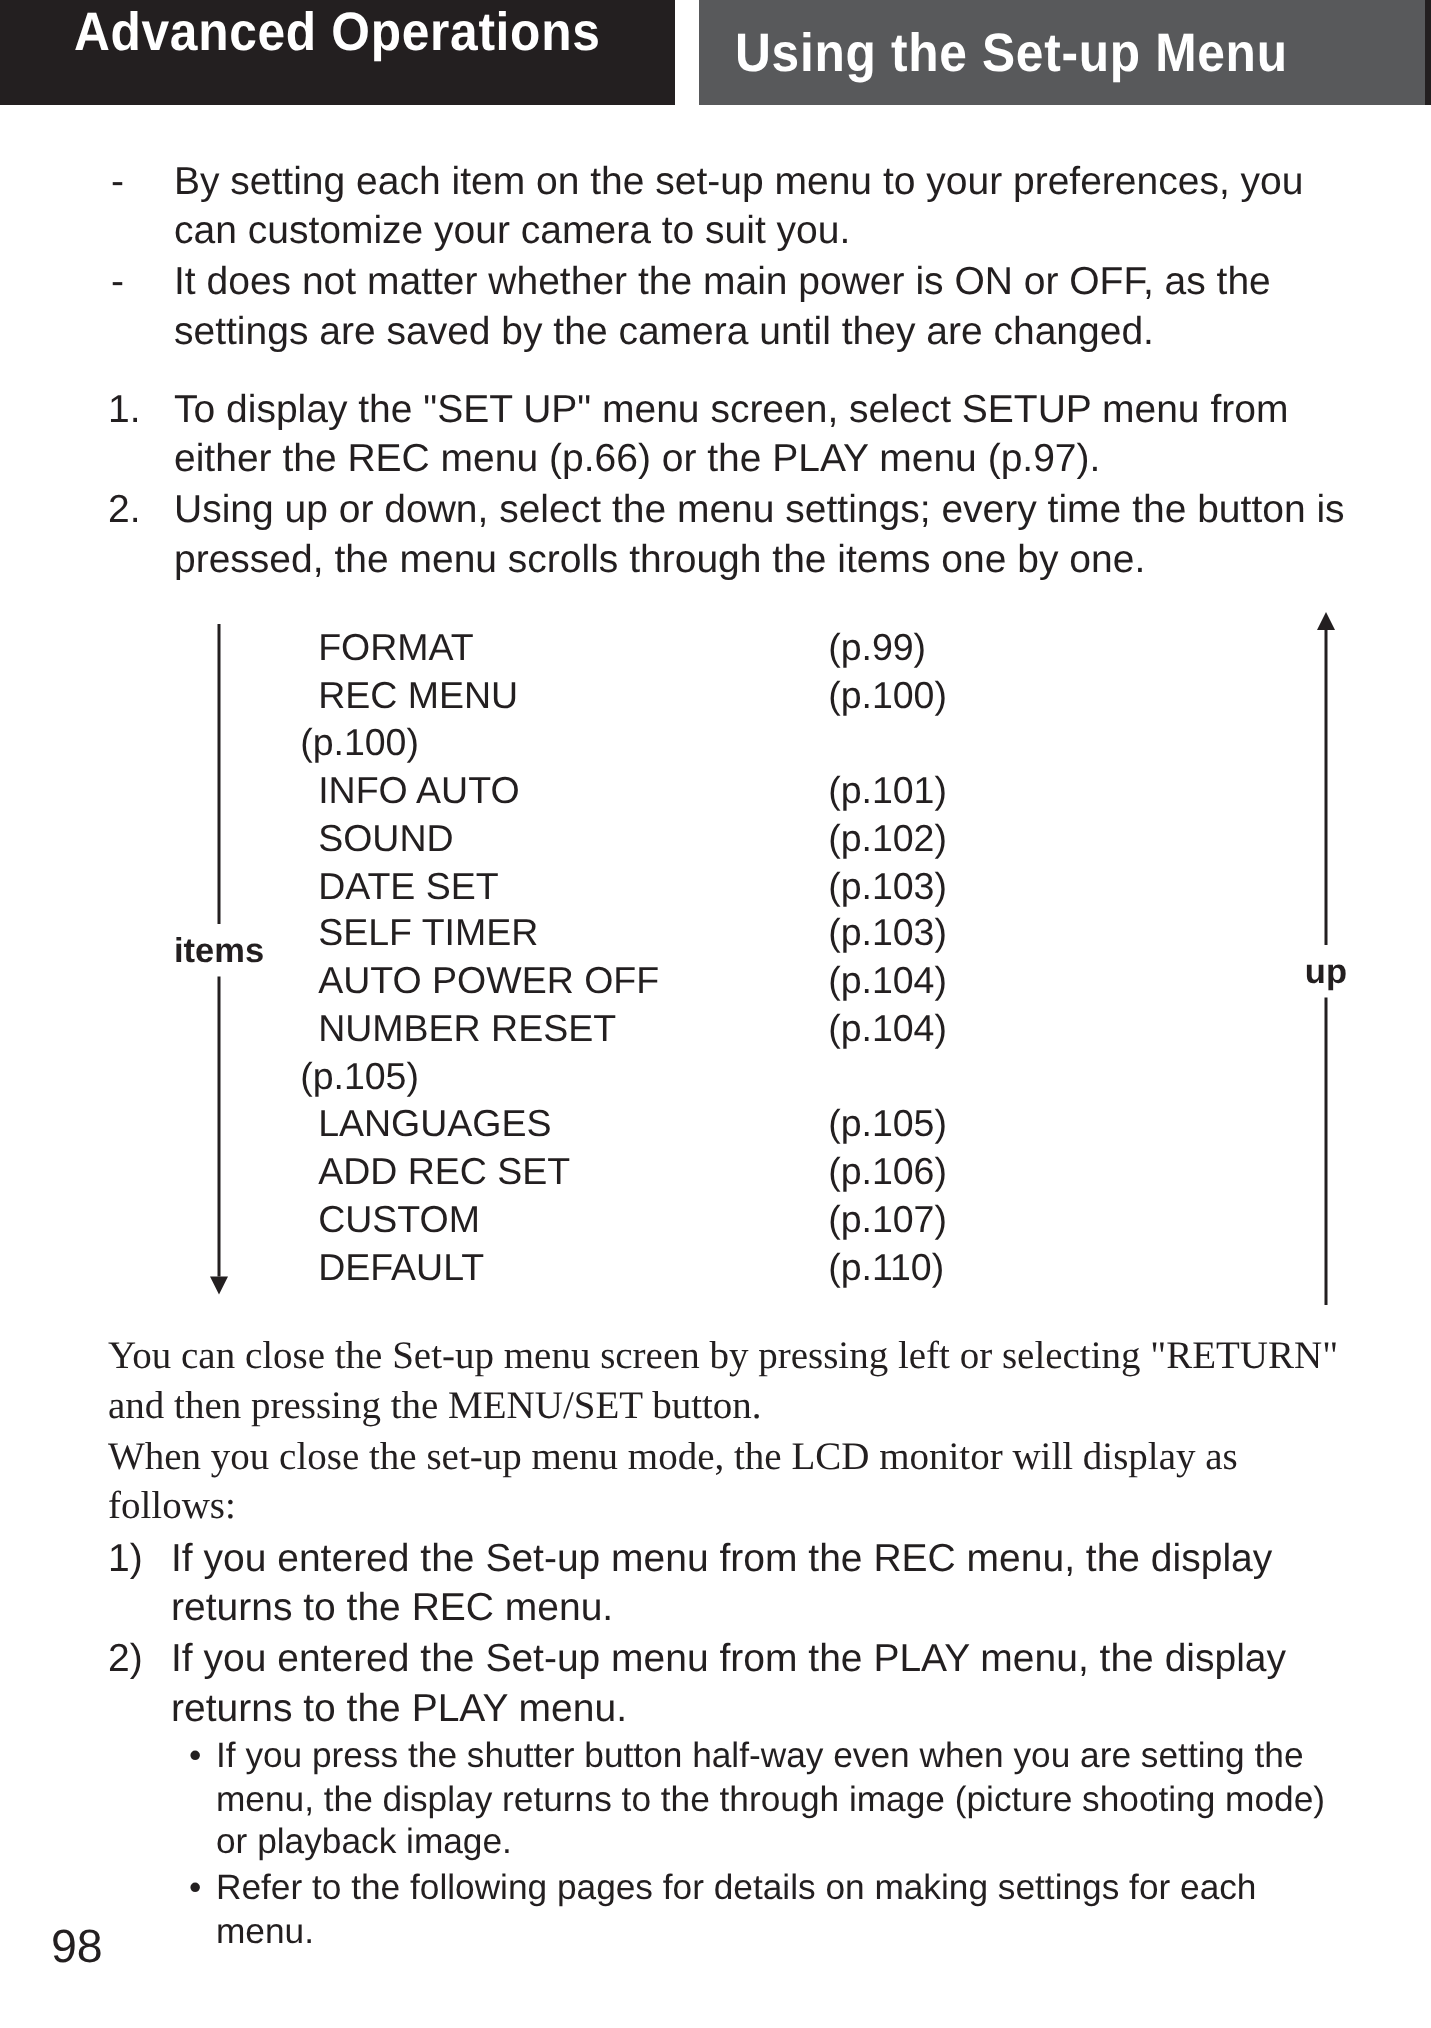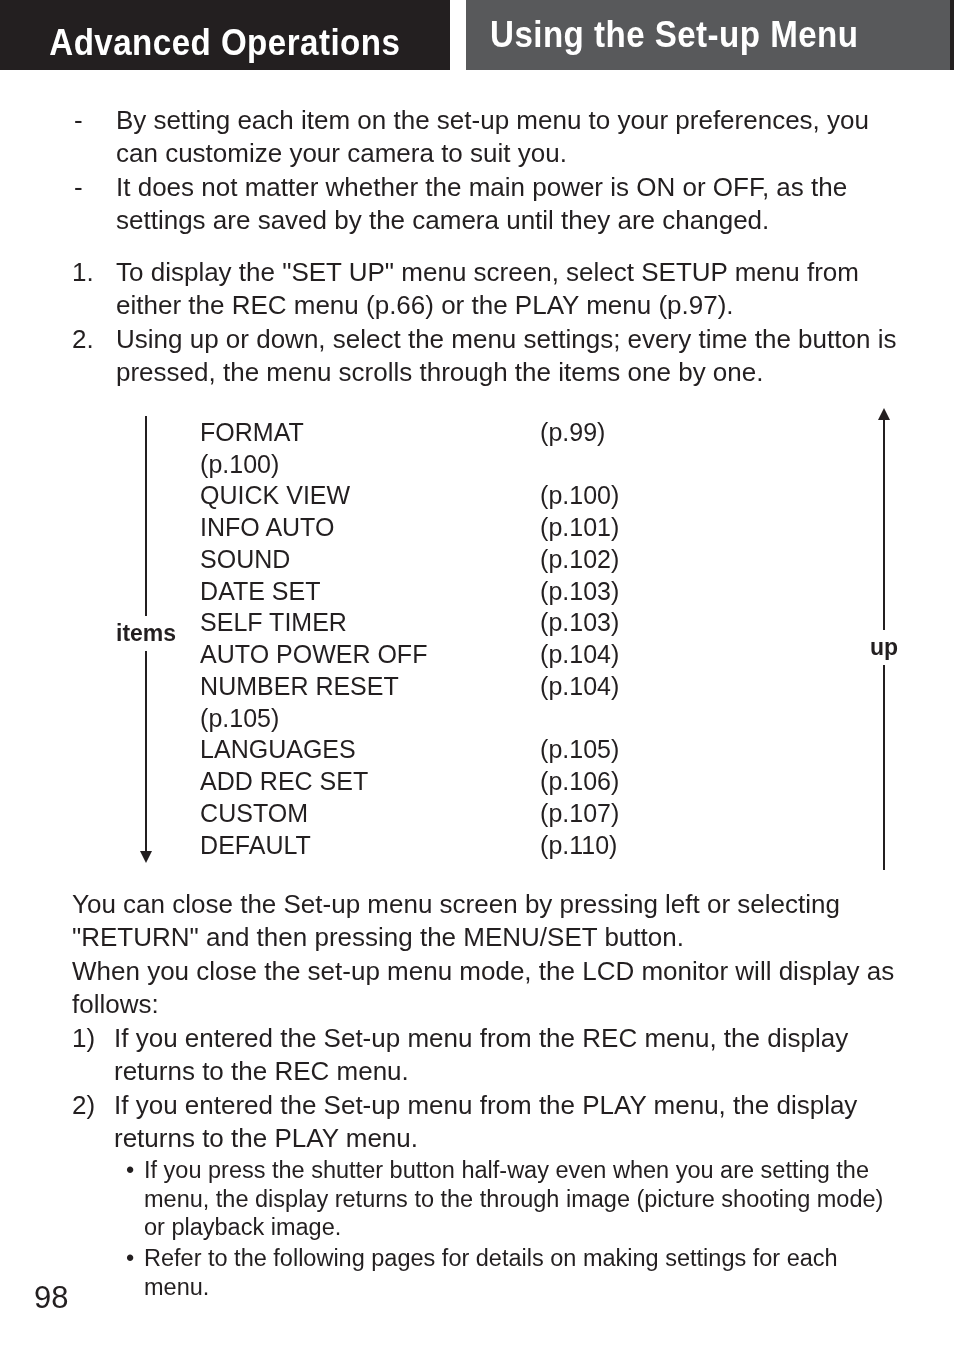--- a/index.html
+++ b/index.html
@@ -13,26 +13,26 @@
     }
     .header-bar {
       position: relative;
       height: 70px;
       background: #231f20;
       margin-bottom: 6px;
     }
     .header-dark-left {
       position: absolute;
       left: 0;
-      top: 16px;
+      top: 0;
       width: 450px;
       height: 54px;
       background: #231f20;
       display: flex;
-      align-items: center;
+      align-items: flex-start;
       justify-content: center;
     }
     .header-dark-right {
       position: absolute;
       left: 466px;
       top: 0;
       right: 4px;
       height: 70px;
       background: #58595b;
       display: flex;
@@ -129,31 +129,32 @@
     }
     .menu-table {
       flex: 1;
       padding: 0 18px 0 24px;
     }
     .menu-row {
       display: flex;
       font-size: 25px;
       line-height: 1.27;
     }
-    .menu-name { width: 340px; }
+    .menu-name { width: 340px; margin-left: 12px; }
     .menu-page { }
     .down-label, .up-label {
       font-weight: 700;
       font-size: 23px;
       padding: 4px 0;
     }
     .para {
       font-size: 26px;
       line-height: 1.25;
       margin-bottom: 2px;
+      font-family: Liberation Serif, serif;
     }
     .sub-num-list {
       list-style: none;
     }
     .sub-num-list > li {
       display: flex;
       font-size: 26px;
       line-height: 1.25;
       margin-bottom: 2px;
     }
@@ -227,24 +228,24 @@
       <div class="arrow-line arrow-line-down-bot"></div>
       <div class="arrow-head-down"></div>
     </div>
 
     <div class="menu-table">
       <div class="menu-row">
           <span class="menu-name">FORMAT</span>
           <span class="menu-page">(p.99)</span>
         </div>
       <div class="menu-row">
+          <span class="menu-name">REC MENU</span>
           <span class="menu-page">(p.100)</span>
         </div>
       <div class="menu-row">
-          <span class="menu-name">QUICK VIEW</span>
           <span class="menu-page">(p.100)</span>
         </div>
       <div class="menu-row">
           <span class="menu-name">INFO AUTO</span>
           <span class="menu-page">(p.101)</span>
         </div>
       <div class="menu-row">
           <span class="menu-name">SOUND</span>
           <span class="menu-page">(p.102)</span>
         </div>

